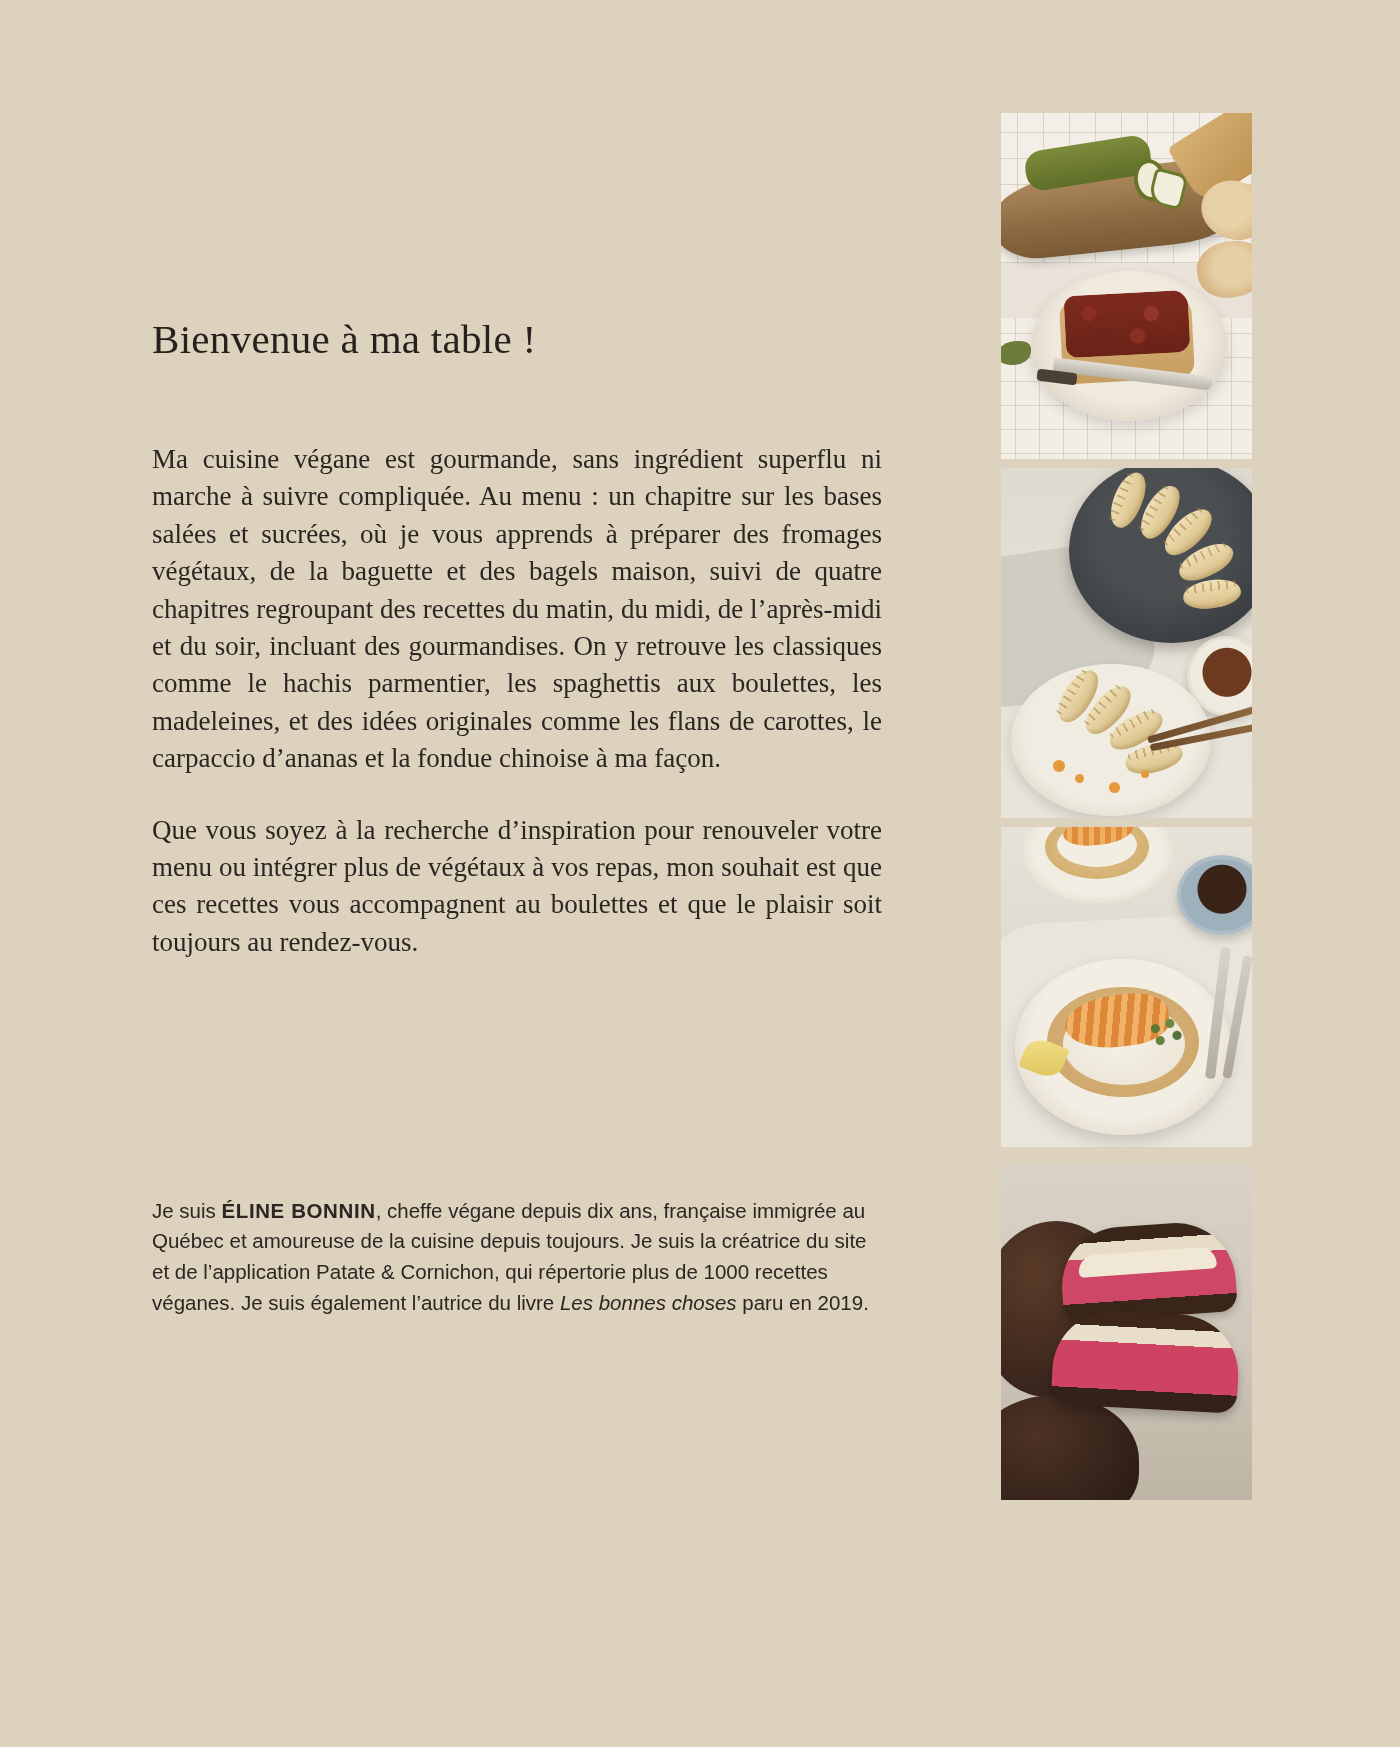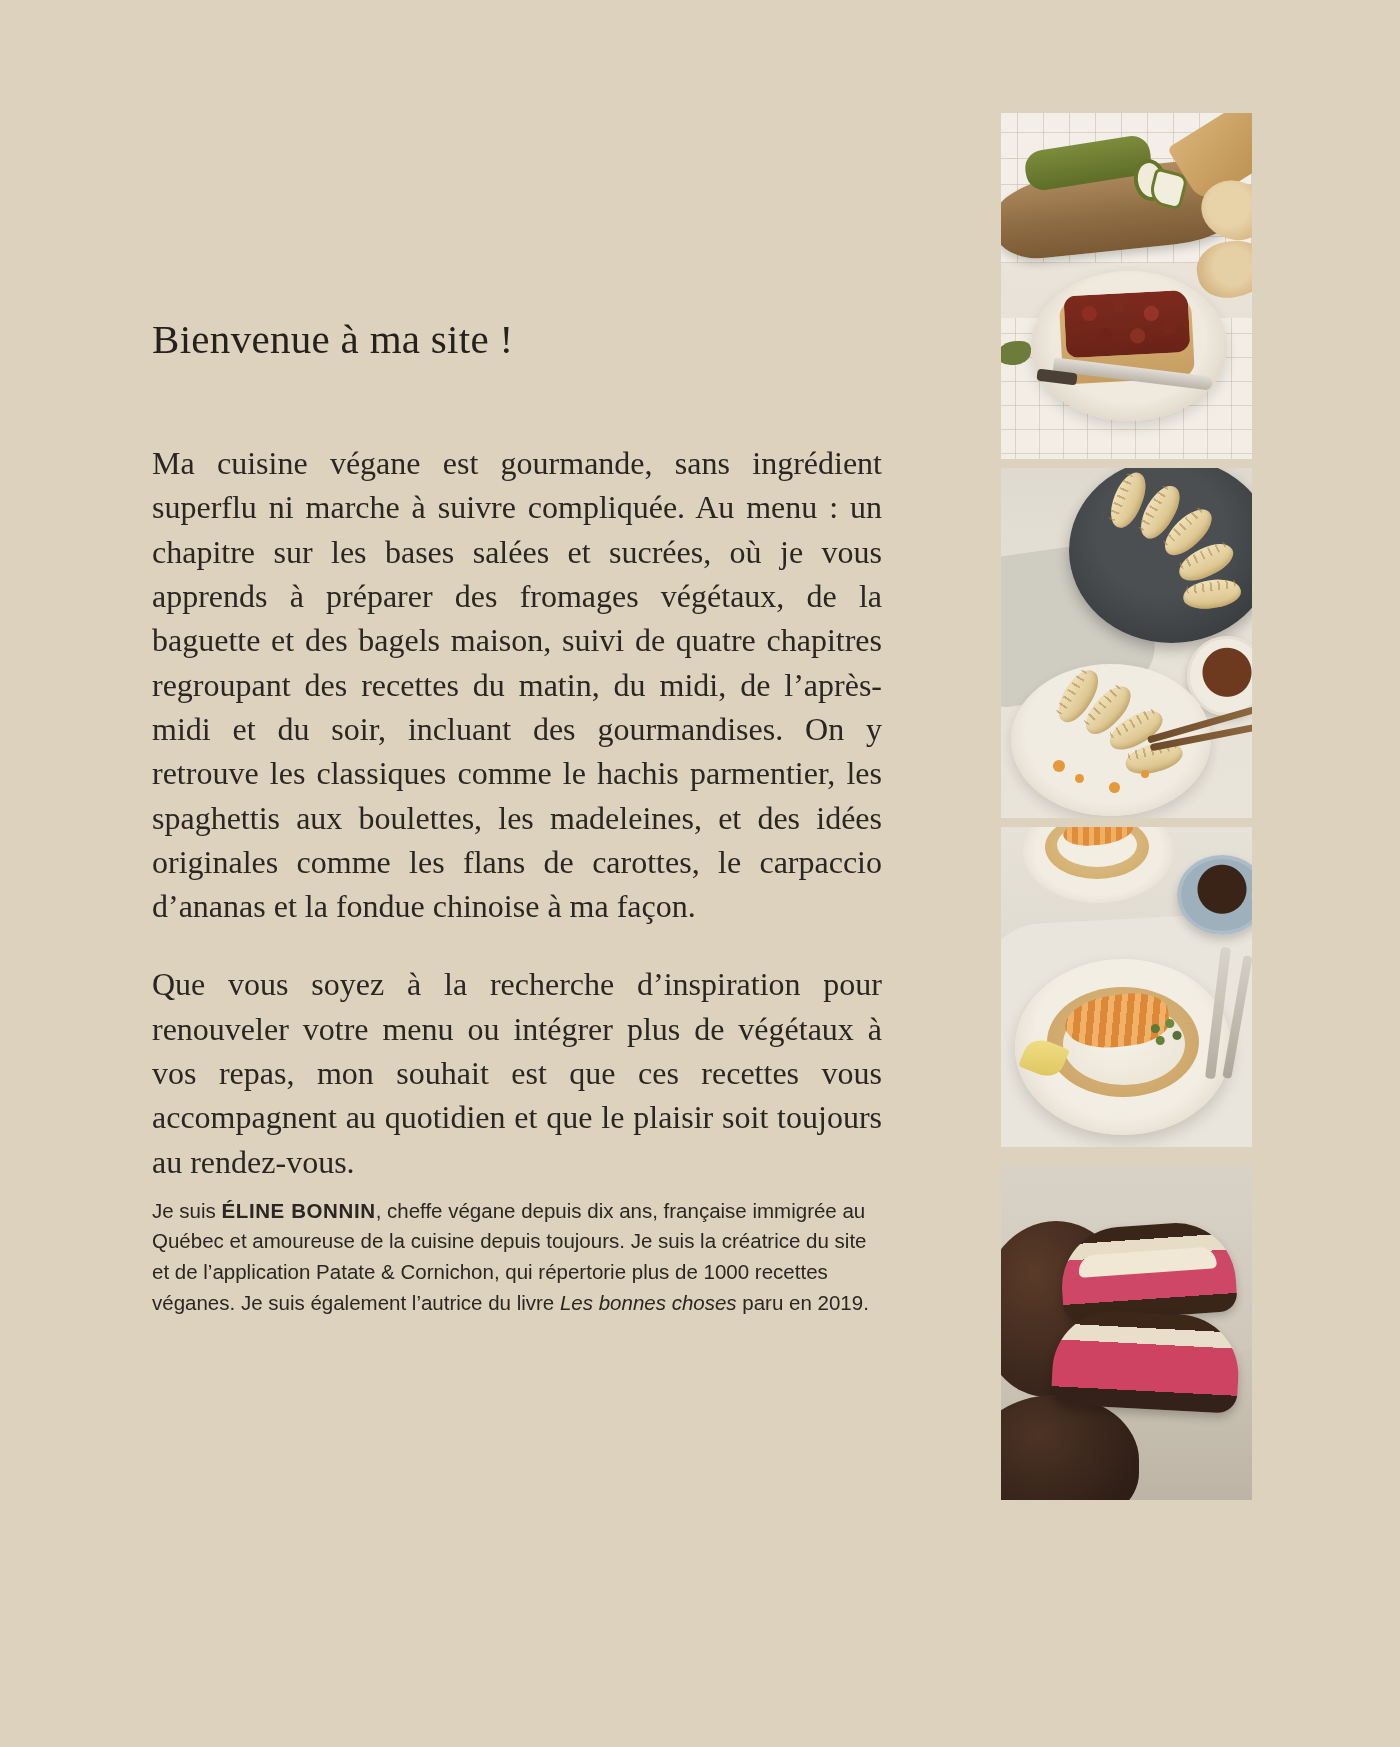--- a/index.html
+++ b/index.html
@@ -33,21 +33,21 @@
     font-family: "Liberation Serif", serif;
     font-size: 41px;
     letter-spacing: 0.3px;
     color: #26211d;
     margin: 0 0 78px 0;
     font-weight: 400;
   }
 
   .body-para {
     font-family: "Liberation Serif", serif;
-    font-size: 32px;
+    font-size: 27px;
     line-height: 1.385;
     color: #2b2622;
     margin: 0 0 34px 0;
     text-align: justify;
     text-justify: inter-word;
     hyphens: manual;
     width: 730px;
   }
 
   .body-para:last-of-type {
@@ -414,25 +414,25 @@
     left: 0; right: 0; bottom: 0;
     height: 260px;
   }
 </style>
 </head>
 <body>
 
 <div class="page">
 
   <div class="text-col">
-    <h1 class="headline">Bienvenue à ma site !</h1>
+    <h1 class="headline">Bienvenue à ma table !</h1>
 
     <p class="body-para">Ma cuisine végane est gourmande, sans ingrédient superflu ni marche à suivre compliquée. Au menu : un chapitre sur les bases salées et sucrées, où je vous apprends à préparer des fromages végétaux, de la baguette et des bagels maison, suivi de quatre chapitres regroupant des recettes du matin, du midi, de l’après-midi et du soir, incluant des gourmandises. On y retrouve les classiques comme le hachis parmentier, les spaghettis aux boulettes, les madeleines, et des idées originales comme les flans de carottes, le carpaccio d’ananas et la fondue chinoise à ma façon.</p>
 
-    <p class="body-para">Que vous soyez à la recherche d’inspiration pour renouveler votre menu ou intégrer plus de végétaux à vos repas, mon souhait est que ces recettes vous accompagnent au quotidien et que le plaisir soit toujours au rendez-vous.</p>
+    <p class="body-para">Que vous soyez à la recherche d’inspiration pour renouveler votre menu ou intégrer plus de végétaux à vos repas, mon souhait est que ces recettes vous accompagnent au boulettes et que le plaisir soit toujours au rendez-vous.</p>
   </div>
 
   <p class="bio"><span>Je suis </span><span class="name">ÉLINE BONNIN</span><span>, cheffe végane depuis dix ans, française immigrée au Québec et amoureuse de la cuisine depuis toujours. Je suis la créatrice du site et de l’application Patate &amp; Cornichon, qui répertorie plus de 1000 recettes véganes. Je suis également l’autrice du livre </span><span class="italic">Les bonnes choses</span><span> paru en 2019.</span></p>
 
   <div class="photo photo-1">
     <div class="ph-inner">
       <div class="p1-bg"></div>
       <div class="p1-cloth"></div>
       <div class="p1-cloth2"></div>
       <div class="p1-board"></div>

